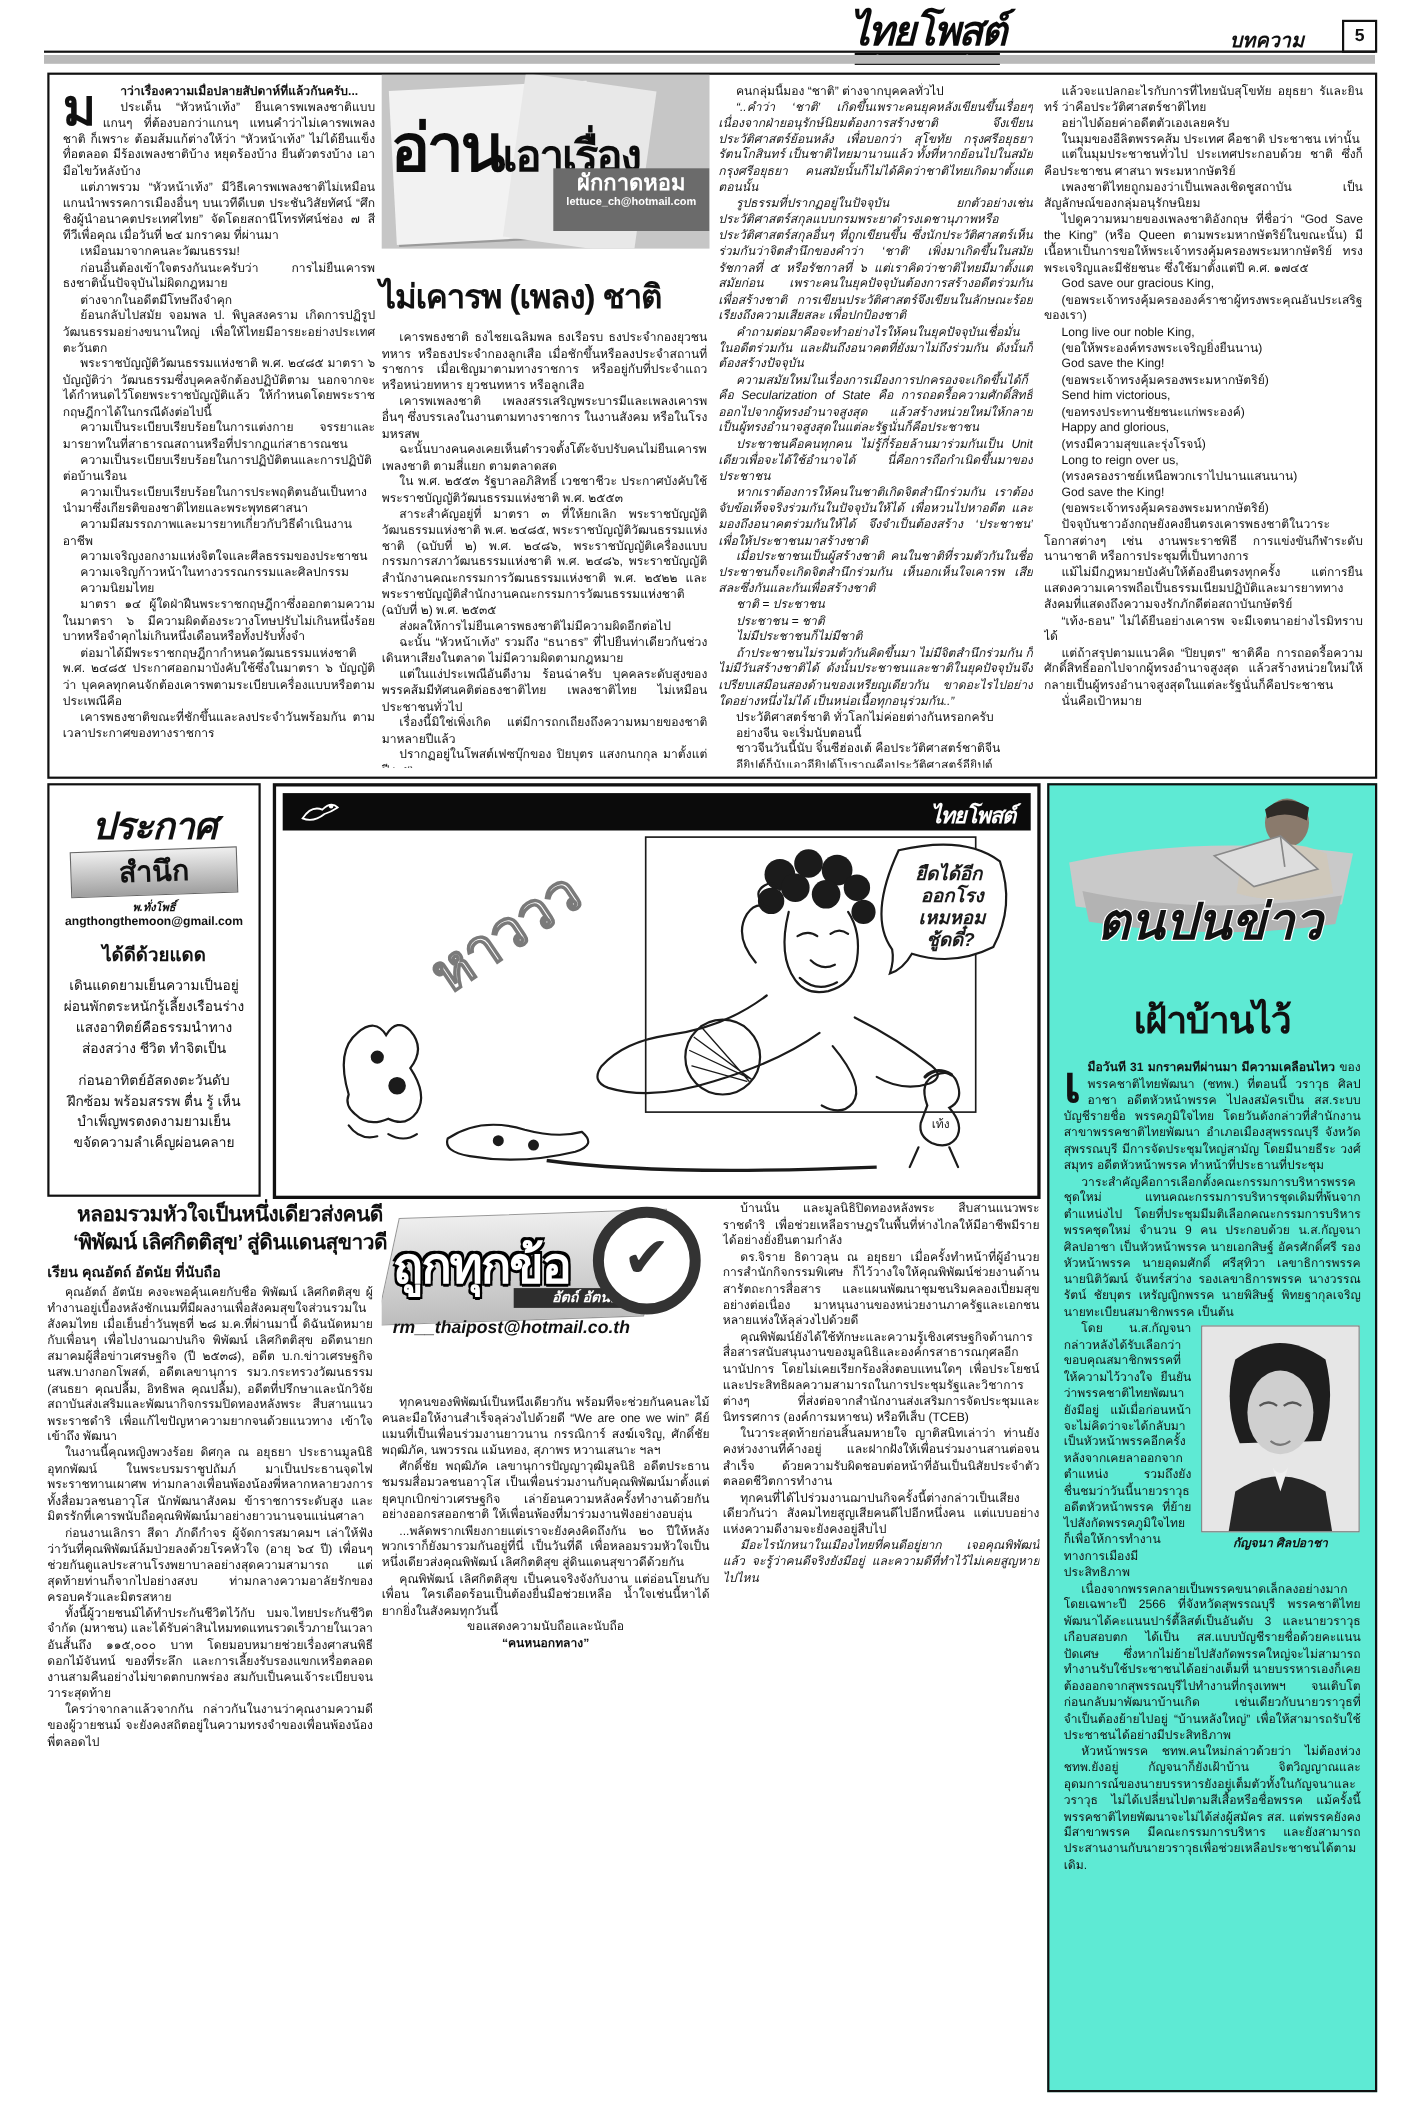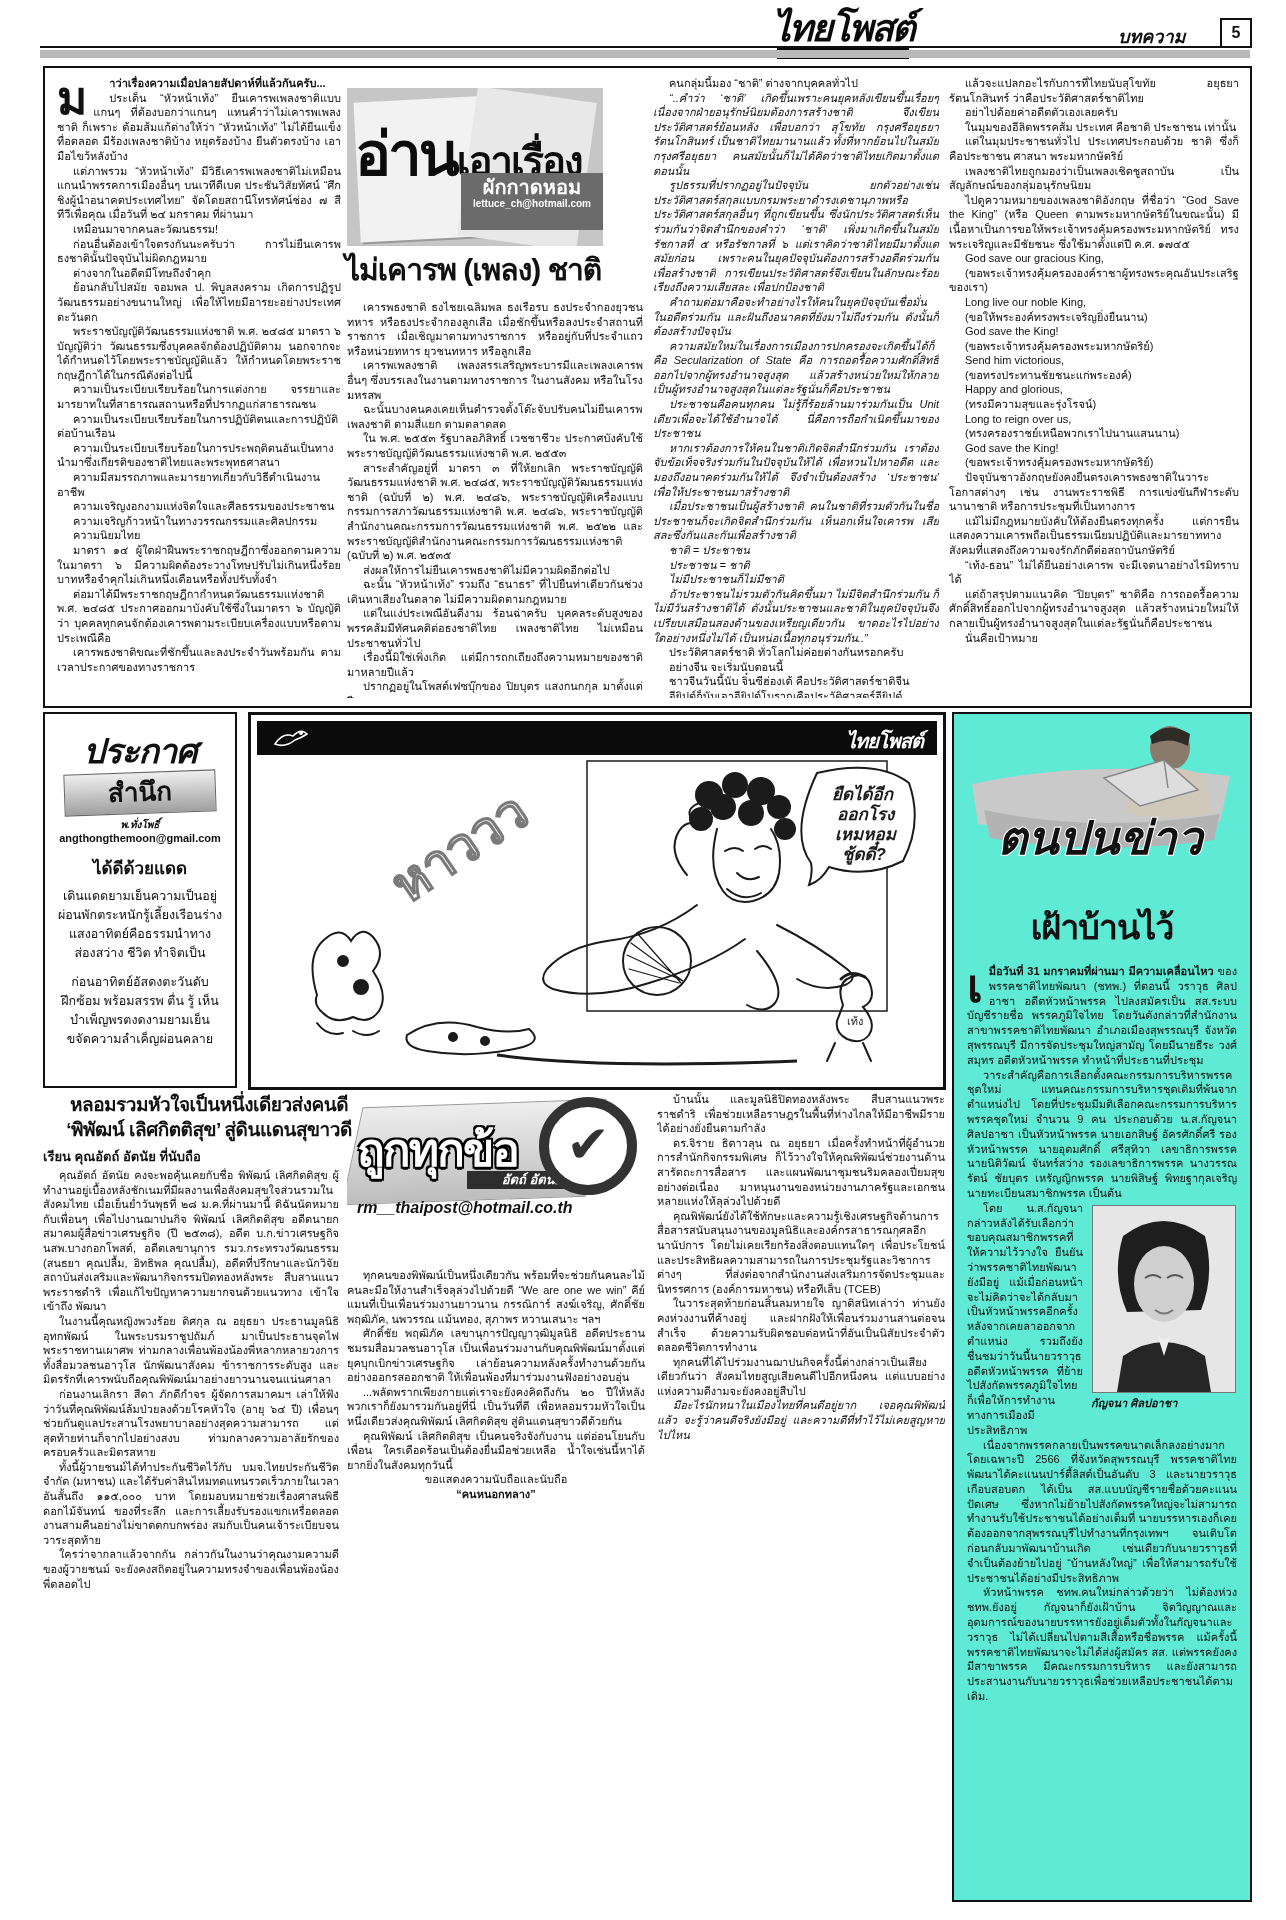--- a/index.html
+++ b/index.html
@@ -20,21 +20,21 @@
   .para{margin:0;text-indent:16px;}
   .para.b{font-weight:bold;}
   .para.it{font-style:italic;}
   .para.c{text-align:center;text-indent:0;}
   .clip{overflow:hidden;}
 
   
   .topbox{left:43px;top:66px;width:1205px;height:638px;border:2px solid #111;background:#fff;}
   .col{position:absolute;}
   .dropcap{float:left;font-size:46px;line-height:40px;font-weight:bold;margin:2px 6px 0 0;}
-  .read-graphic{left:302px;top:20px;width:256px;height:158px;background:#c6c6c6;overflow:hidden;}
+  .read-graphic{left:302px;top:0;width:298px;height:158px;background:#c6c6c6;overflow:hidden;}
   .read-page{position:absolute;left:10px;top:10px;width:180px;height:140px;background:#f2f2f2;transform:rotate(-3deg);box-shadow:2px 2px 0 #9a9a9a;}
   .read-page2{position:absolute;left:120px;top:6px;width:120px;height:150px;background:#e8e8e8;transform:rotate(8deg);}
   .read-title{position:absolute;left:8px;top:18px;font-weight:900;color:#0c0c0c;white-space:nowrap;}
   .read-title .big{font-size:60px;letter-spacing:-3px;}
   .read-title .small{font-size:40px;letter-spacing:-2px;}
   .read-label{position:absolute;right:0;bottom:16px;background:#6b6b6b;color:#fff;text-align:center;padding:3px 12px 20px;}
   .read-label .nm{font-size:20px;font-weight:bold;line-height:22px;}
   .read-label .em{font-size:10px;font-weight:bold;line-height:12px;}
   .read-headline{left:300px;top:178px;width:300px;font-size:30px;font-weight:800;letter-spacing:-1px;}
 
@@ -52,21 +52,21 @@
   .cartoon-banner{position:absolute;left:6px;top:6px;right:6px;height:34px;background:#0b0b0b;}
   .cartoon-banner .logo{position:absolute;right:14px;top:4px;color:#fff;font-size:20px;font-weight:900;font-style:italic;letter-spacing:-1px;}
   .cartoon-banner svg{position:absolute;left:14px;top:3px;}
   .cartoon-art{position:absolute;left:6px;top:40px;right:6px;bottom:6px;}
 
   
   .tonpon{left:952px;top:712px;width:296px;height:1186px;border:2px solid #111;background:#5eead4;overflow:hidden;}
   .tonpon-headline{text-align:center;font-size:34px;font-weight:800;letter-spacing:-1px;margin:14px 0 10px;}
   .tonpon-body{padding:0 13px;font-size:11px;line-height:14.8px;text-align:justify;}
   .tonpon-body .lead-b{font-weight:bold;}
-  .photo-float{float:right;width:146px;margin:4px 0 2px 8px;}
+  .photo-float{float:right;width:146px;margin:4px 0 2px 8px;text-align:center;}
   .photo-frame{width:142px;height:186px;border:1px solid #777;background:#e2e2e2;margin:0 auto;}
   .photo-cap{font-size:11px;font-weight:bold;font-style:italic;margin-top:3px;}
 
   
   .letter-head{left:43px;top:1092px;width:298px;text-align:center;font-size:19px;font-weight:800;line-height:25px;letter-spacing:-0.5px;margin-left:17px;}
   .letter-salut{left:43px;top:1146px;width:298px;font-size:13px;font-weight:bold;}
   .colA{left:43px;top:1168px;width:296px;height:748px;}
   .colB{left:347px;top:1268px;width:298px;height:648px;}
   .colC{left:657px;top:1092px;width:288px;height:824px;}
 
@@ -162,21 +162,21 @@
         <p class="para it">ถ้าประชาชนไม่รวมตัวกันคิดขึ้นมา ไม่มีจิตสำนึกร่วมกัน ก็ไม่มีวันสร้างชาติได้ ดังนั้นประชาชนและชาติในยุคปัจจุบันจึงเปรียบเสมือนสองด้านของเหรียญเดียวกัน ขาดอะไรไปอย่างใดอย่างหนึ่งไม่ได้ เป็นหน่อเนื้อทุกอนุร่วมกัน..”</p>
         <p class="para">ประวัติศาสตร์ชาติ ทั่วโลกไม่ค่อยต่างกันหรอกครับ</p>
         <p class="para">อย่างจีน จะเริ่มนับตอนนี้</p>
         <p class="para">ชาวจีนวันนี้นับ จิ๋นซีฮ่องเต้ คือประวัติศาสตร์ชาติจีน</p>
         <p class="para">อียิปต์ก็นับเอาอียิปต์โบราณคือประวัติศาสตร์อียิปต์</p>
       </div>
   </div>
 
   <div class="col bodytext clip" style="left:904px;top:8px;width:290px;height:622px;">
     <div>
-        <p class="para">แล้วจะแปลกอะไรกับการที่ไทยนับสุโขทัย อยุธยา รัตนโกสินทร์ ว่าคือประวัติศาสตร์ชาติไทย</p>
+        <p class="para">แล้วจะแปลกอะไรกับการที่ไทยนับสุโขทัย อยุธยา รัและยินทร์ ว่าคือประวัติศาสตร์ชาติไทย</p>
         <p class="para">อย่าไปด้อยค่าอดีตตัวเองเลยครับ</p>
         <p class="para">ในมุมของอีลิตพรรคส้ม ประเทศ คือชาติ ประชาชน เท่านั้น</p>
         <p class="para">แต่ในมุมประชาชนทั่วไป ประเทศประกอบด้วย ชาติ ซึ่งก็คือประชาชน ศาสนา พระมหากษัตริย์</p>
         <p class="para">เพลงชาติไทยถูกมองว่าเป็นเพลงเชิดชูสถาบัน เป็นสัญลักษณ์ของกลุ่มอนุรักษนิยม</p>
         <p class="para">ไปดูความหมายของเพลงชาติอังกฤษ ที่ชื่อว่า “God Save the King” (หรือ Queen ตามพระมหากษัตริย์ในขณะนั้น) มีเนื้อหาเป็นการขอให้พระเจ้าทรงคุ้มครองพระมหากษัตริย์ ทรงพระเจริญและมีชัยชนะ ซึ่งใช้มาตั้งแต่ปี ค.ศ. ๑๗๔๕</p>
         <p class="para">God save our gracious King,</p>
         <p class="para">(ขอพระเจ้าทรงคุ้มครององค์ราชาผู้ทรงพระคุณอันประเสริฐของเรา)</p>
         <p class="para">Long live our noble King,</p>
         <p class="para">(ขอให้พระองค์ทรงพระเจริญยิ่งยืนนาน)</p>
         <p class="para">God save the King!</p>

